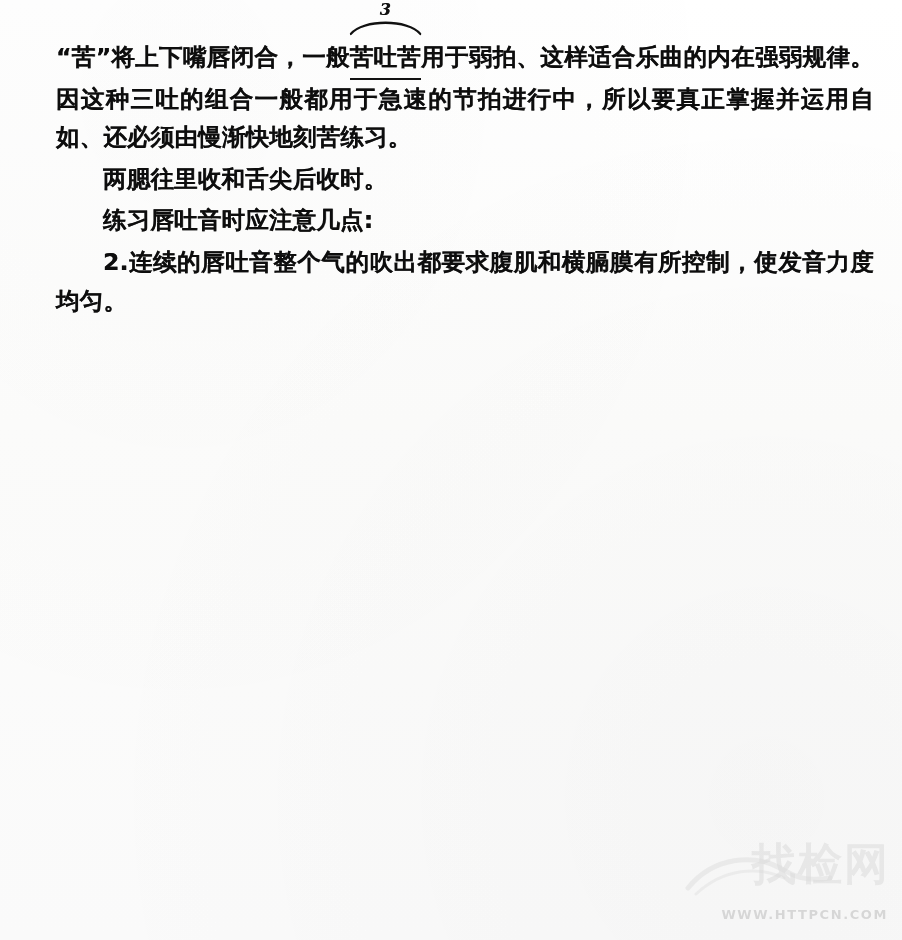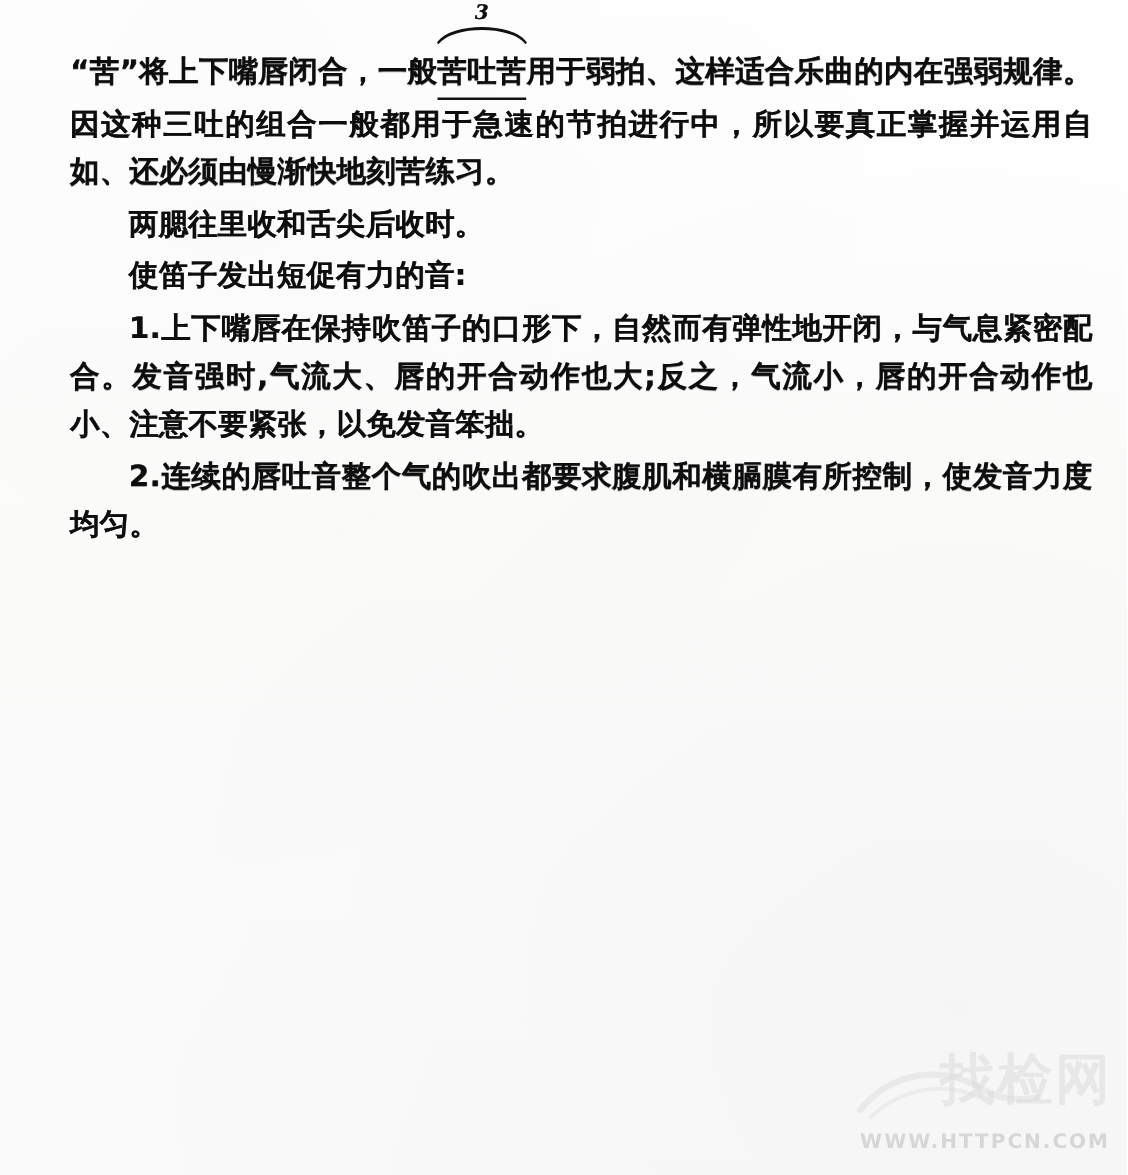--- a/index.html
+++ b/index.html
@@ -133,42 +133,41 @@
     left: 0;
     top: 6px;
     width: 150px;
     height: 50px;
     opacity: 0.5;
   }
   #watermark .wm-url {
     position: absolute;
     right: 6px;
     bottom: 2px;
-    font-size: 16px;
+    font-size: 13px;
     font-weight: 700;
     letter-spacing: 1.6px;
     color: #8f8f8f;
     white-space: nowrap;
     font-family: "DejaVu Sans", "Liberation Sans", sans-serif;
   }
 </style>
 </head>
 <body>
 
 <div id="page">
 
   <div id="textblock">
       <p class="para"><span>“苦”将上下嘴唇闭合，一般</span><span class="triplet"><span class="tnum">3</span><span class="bracket">
             <svg viewBox="0 0 100 16" preserveAspectRatio="none">
               <path d="M1 15 C 18 0, 82 0, 99 15" fill="none" stroke="#111" stroke-width="2.4" stroke-linecap="round"></path>
             </svg>
           </span><span>苦吐苦</span></span><span>用于弱拍、这样适合乐曲的内在强弱规律。因这种三吐的组合一般都用于急速的节拍进行中，所以要真正掌握并运用自如、还必须由慢渐快地刻苦练习。</span></p>
       <p class="para indent gap"><span>两腮往里收和舌尖后收时。</span></p>
-      <p class="para indent gap"><span>使笛子发出短促有力的音:</span></p>
-      <p class="para indent gap"><span>1.上下嘴唇在保持吹笛子的口形下，自然而有弹性地开闭，与气息紧密配合。发音强时,气流大、唇的开合动作也大;反之，气流小，唇的开合动作也小、注意不要紧张，以免发音笨拙。</span></p>
+      <p class="para indent gap"><span>练习唇吐音时应注意几点:</span></p>
       <p class="para indent gap"><span>2.连续的唇吐音整个气的吹出都要求腹肌和横膈膜有所控制，使发音力度均匀。</span></p>
     </div>
 
   <div id="watermark">
     <svg class="wm-swoosh" viewBox="0 0 150 50">
       <path d="M4 40 C 30 8, 70 6, 96 20 C 110 28, 120 34, 146 30" fill="none" stroke="#a5a5a5" stroke-width="5" stroke-linecap="round"></path>
       <path d="M12 46 C 40 20, 74 18, 100 30" fill="none" stroke="#b2b2b2" stroke-width="3" stroke-linecap="round"></path>
     </svg>
     <div class="wm-logo">找检网</div>
     <div class="wm-url">WWW.HTTPCN.COM</div>

